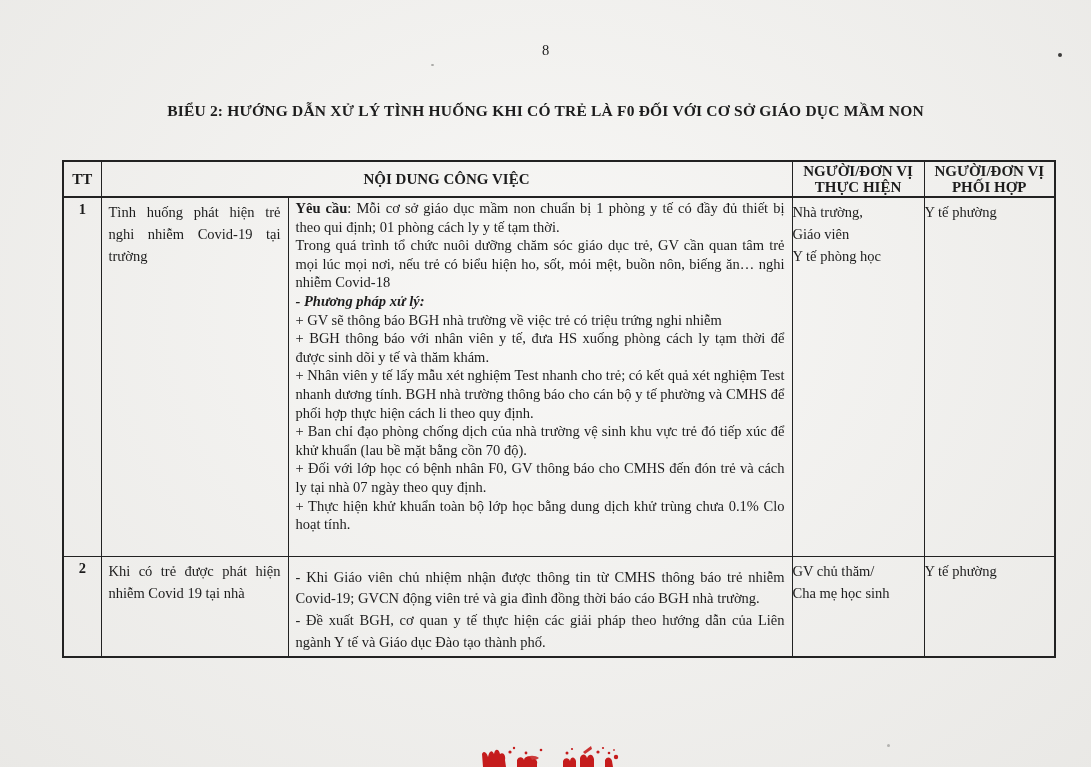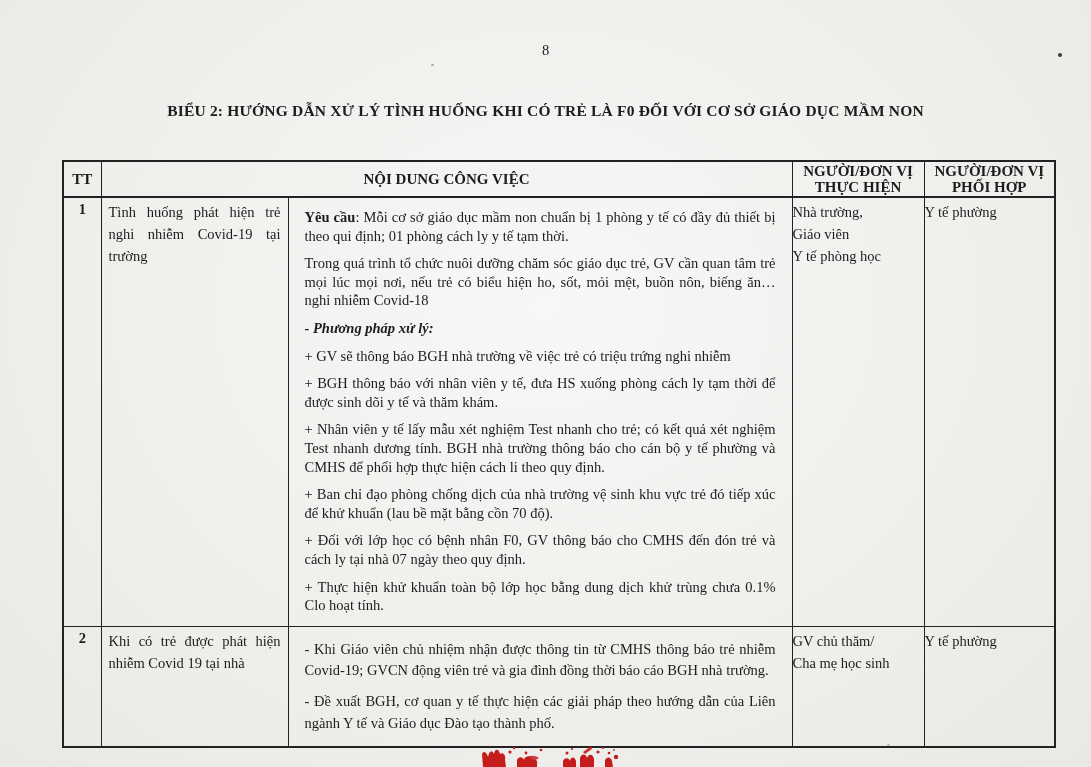--- a/index.html
+++ b/index.html
@@ -54,24 +54,24 @@
   td.tt{
     text-align:center;font-weight:bold;padding-top:3px;
   }
   td.situation{
     font-weight:normal;text-align:justify;
     padding:3px 7px 2px 7px;line-height:22px;
   }
   td.content{
     padding:1px 7px 2px 7px;text-align:justify;line-height:18.6px;
   }
-  tr.row-2 td.content{line-height:21.8px;padding-top:3px;}
+  tr.row-2 td.content{line-height:21.8px;padding-top:10px;}
   tr.row-1{height:359px;}
   tr.row-2{height:92px;}
-  td.content p{margin:9px;text-align:justify;}
+  td.content p{margin:0;text-align:justify;}
   td.people{
     text-align:left;line-height:22px;padding-top:3px;
   }
   .bi{font-weight:bold;font-style:italic;}
   .b{font-weight:bold;}
   .stamp{
     position:absolute;left:479px;top:740px;width:180px;height:27px;
   }
   .speck{
     position:absolute;border-radius:50%;background:#4a4a48;

